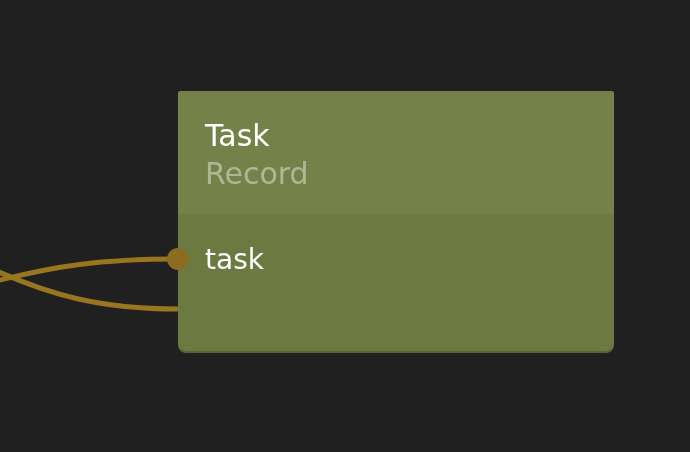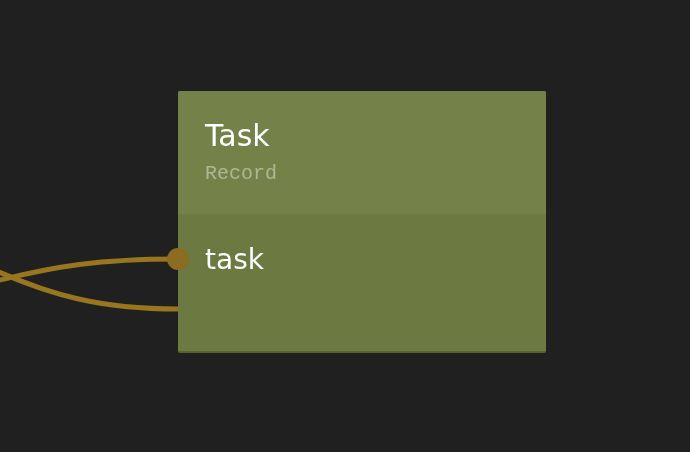--- a/index.html
+++ b/index.html
@@ -24,47 +24,46 @@
   }
   .wires-layer path {
     fill: none;
     stroke-width: 5;
     stroke-linecap: round;
   }
   .node {
     position: absolute;
     left: 178px;
     top: 91px;
-    width: 368px;
+    width: 436px;
     height: 262px;
-    border-radius: 2px;
+    border-radius: 8px;
     background: #6c7941;
     border-bottom: 2px solid rgba(0,0,0,0.18);
     box-sizing: border-box;
   }
   .node-header {
     height: 123px;
     box-sizing: border-box;
     padding: 26px 27px 0 27px;
     border-radius: 2px 2px 0 0;
     background: #748148;
     cursor: default;
   }
   .node-title {
     font-size: 30px;
     line-height: 38px;
     color: #ffffff;
     white-space: nowrap;
   }
   .node-subtitle {
-    font-size: 20px;
+    font-size: 30px;
     line-height: 38px;
     color: rgba(255,255,255,0.42);
     white-space: nowrap;
-    font-family: Liberation Mono, monospace;
   }
   .node-body {
     box-sizing: border-box;
     padding-top: 20px;
   }
   .field-row {
     position: relative;
     height: 50px;
     display: flex;
     align-items: center;

